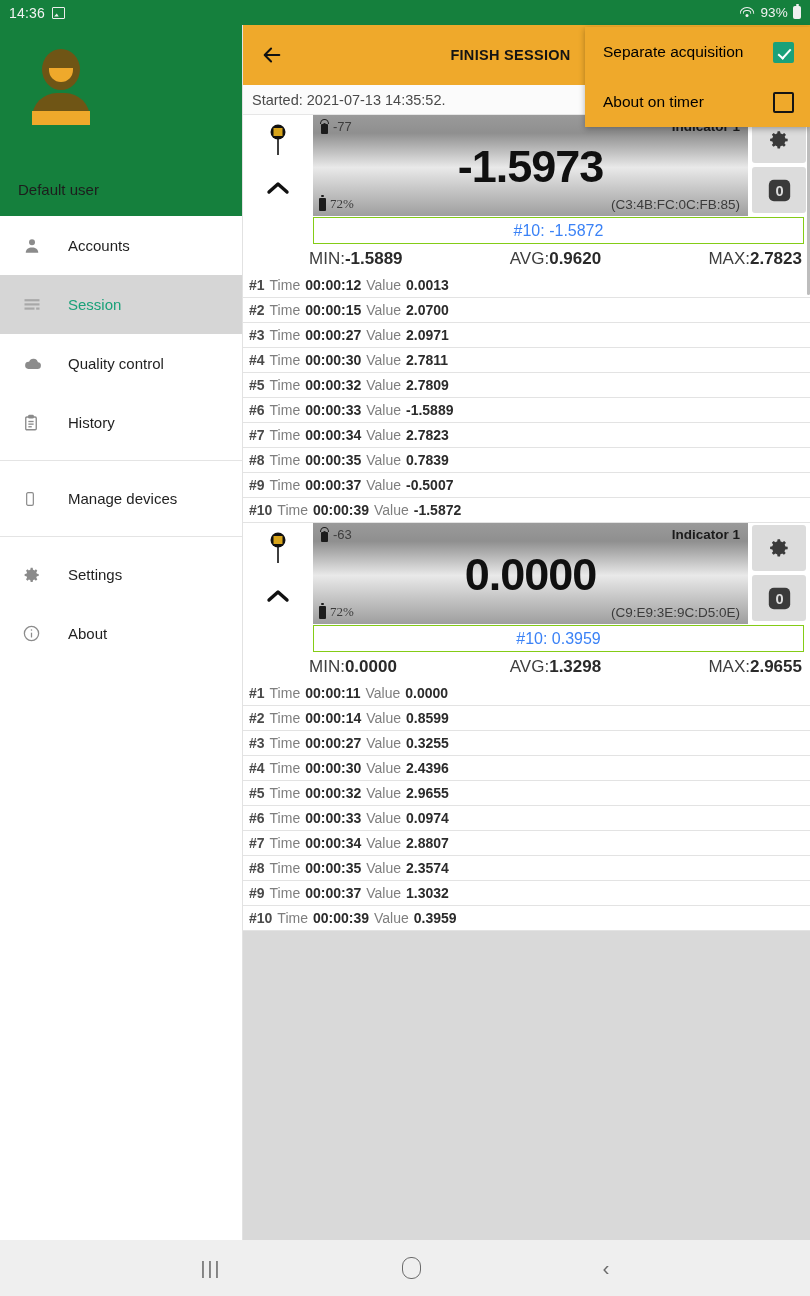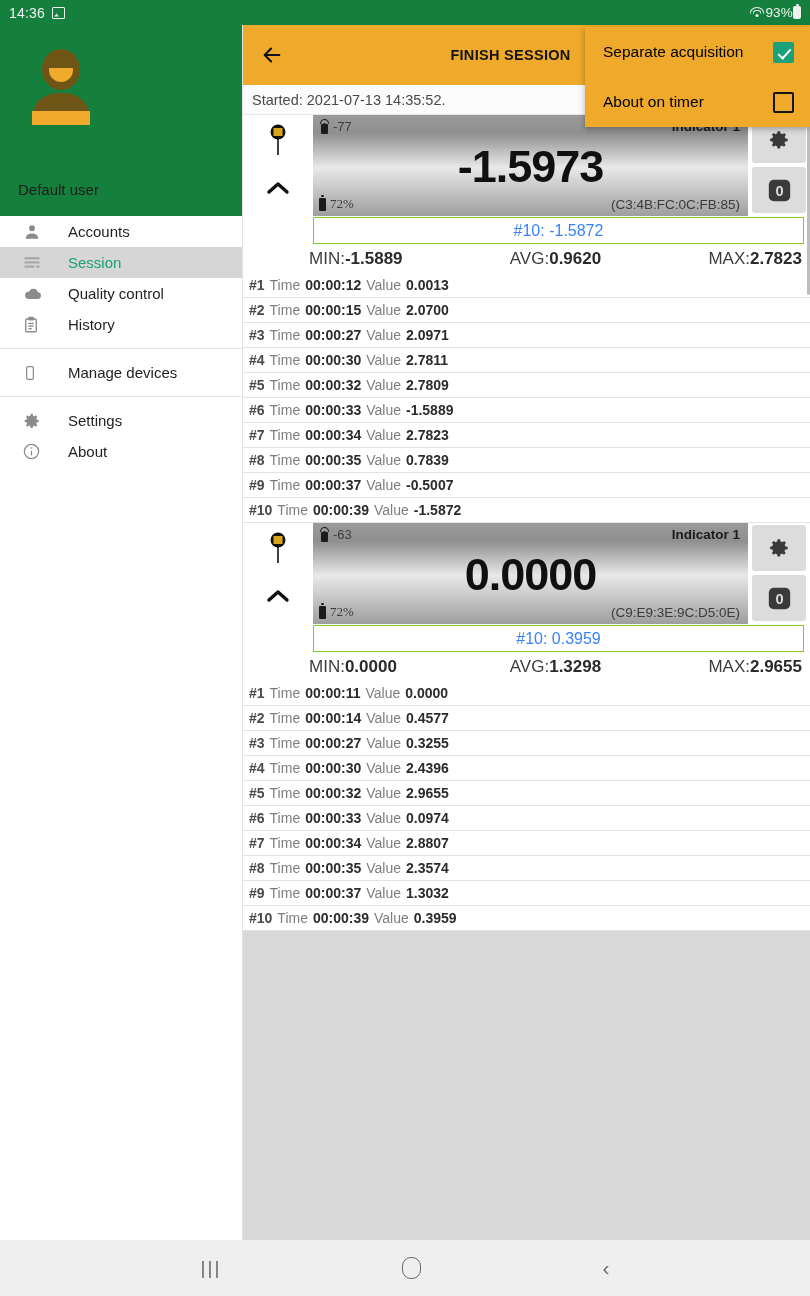--- a/index.html
+++ b/index.html
@@ -11,21 +11,21 @@
     position:relative;
   }
   
   .statusbar{
     position:absolute; top:0; left:0; width:810px; height:25px;
     background:#15803d; color:#f2f2f2;
     display:flex; align-items:center; padding:0 9px;
     font-size:14px; letter-spacing:.2px;
   }
   .statusbar .sb-left{ display:flex; align-items:center; gap:7px; }
-  .statusbar .sb-right{ margin-left:auto; display:flex; align-items:center; font-size:13.5px;}
+  .statusbar .sb-right{ margin-left:auto; display:flex; align-items:center; gap:5px; font-size:13.5px;}
   .img-glyph{
     width:13px;height:12px;border:1.6px solid #eee;border-radius:1px;position:relative;display:inline-block;
   }
   .img-glyph:after{
     content:"";position:absolute;left:1px;bottom:1px;width:8px;height:4px;
     background:#eee;clip-path:polygon(0 100%,35% 25%,58% 100%);
   }
   .wifi-glyph{ display:inline-block; width:16px; height:12px; position:relative;}
   .wifi-glyph i{ position:absolute; left:50%; transform:translateX(-50%); border:1.5px solid #f0f0f0; border-bottom:none; border-radius:50% 50% 0 0 / 100% 100% 0 0;}
   .wifi-glyph i:nth-child(1){ width:15px;height:7px;top:0;}
@@ -48,21 +48,21 @@
   .avatar .head{ position:absolute; left:14px; top:0; width:38px;height:41px;border-radius:50%;background:#6f5515;}
   .avatar .head:after{ content:""; position:absolute; left:7px; top:19px; width:24px; height:14px;
      background:#efa92b; border-radius:0 0 14px 14px;}
   .avatar .body{ position:absolute; left:4px; top:44px; width:58px;height:30px;background:#6f5515;border-radius:25px 25px 5px 5px;}
   .avatar .body:after{ content:""; position:absolute; left:0; top:18px; width:58px;height:14px;background:#efa92b;}
   .drawer-user{
     position:absolute; left:18px; bottom:18px; font-size:15px; color:#1d1d1d;
   }
   .nav{ padding-top:0; }
   .nav-item{
-    display:flex; align-items:center; height:31px; padding-left:22px; cursor:pointer;
+    display:flex; align-items:center; height:59px; padding-left:22px; cursor:pointer;
     font-size:15px; color:#1f1f1f;
   }
   .nav-item .nav-icon{ width:46px; display:flex; align-items:center; justify-content:flex-start; color:#8b8b8b;}
   .nav-item.selected{ background:#d6d6d6; }
   .nav-item.selected .nav-label{ color:#1aa179; }
   .nav-sep{ height:1px; background:#e4e4e4; margin:8px 0; }
   svg.ic{ display:block; }
 
   
   .toolbar{
@@ -539,21 +539,21 @@
           <span>Time</span>
           <b>00:00:11</b>
           <span>Value</span>
           <b>0.0000</b>
         </div>
         <div class="rowitem">
           <span class="num">#2</span>
           <span>Time</span>
           <b>00:00:14</b>
           <span>Value</span>
-          <b>0.4577</b>
+          <b>0.8599</b>
         </div>
         <div class="rowitem">
           <span class="num">#3</span>
           <span>Time</span>
           <b>00:00:27</b>
           <span>Value</span>
           <b>0.3255</b>
         </div>
         <div class="rowitem">
           <span class="num">#4</span>

